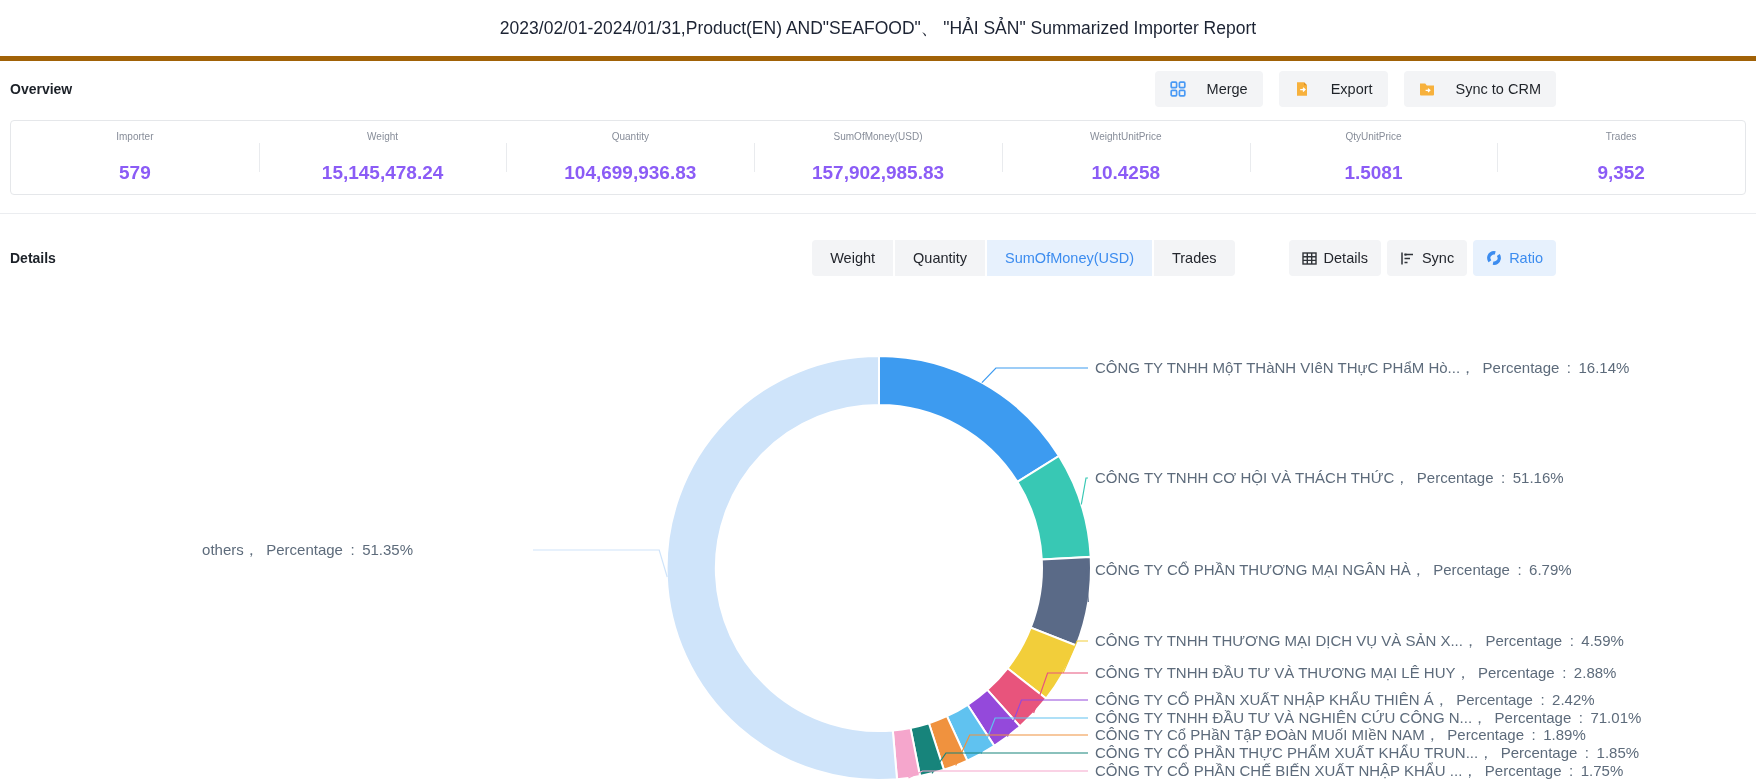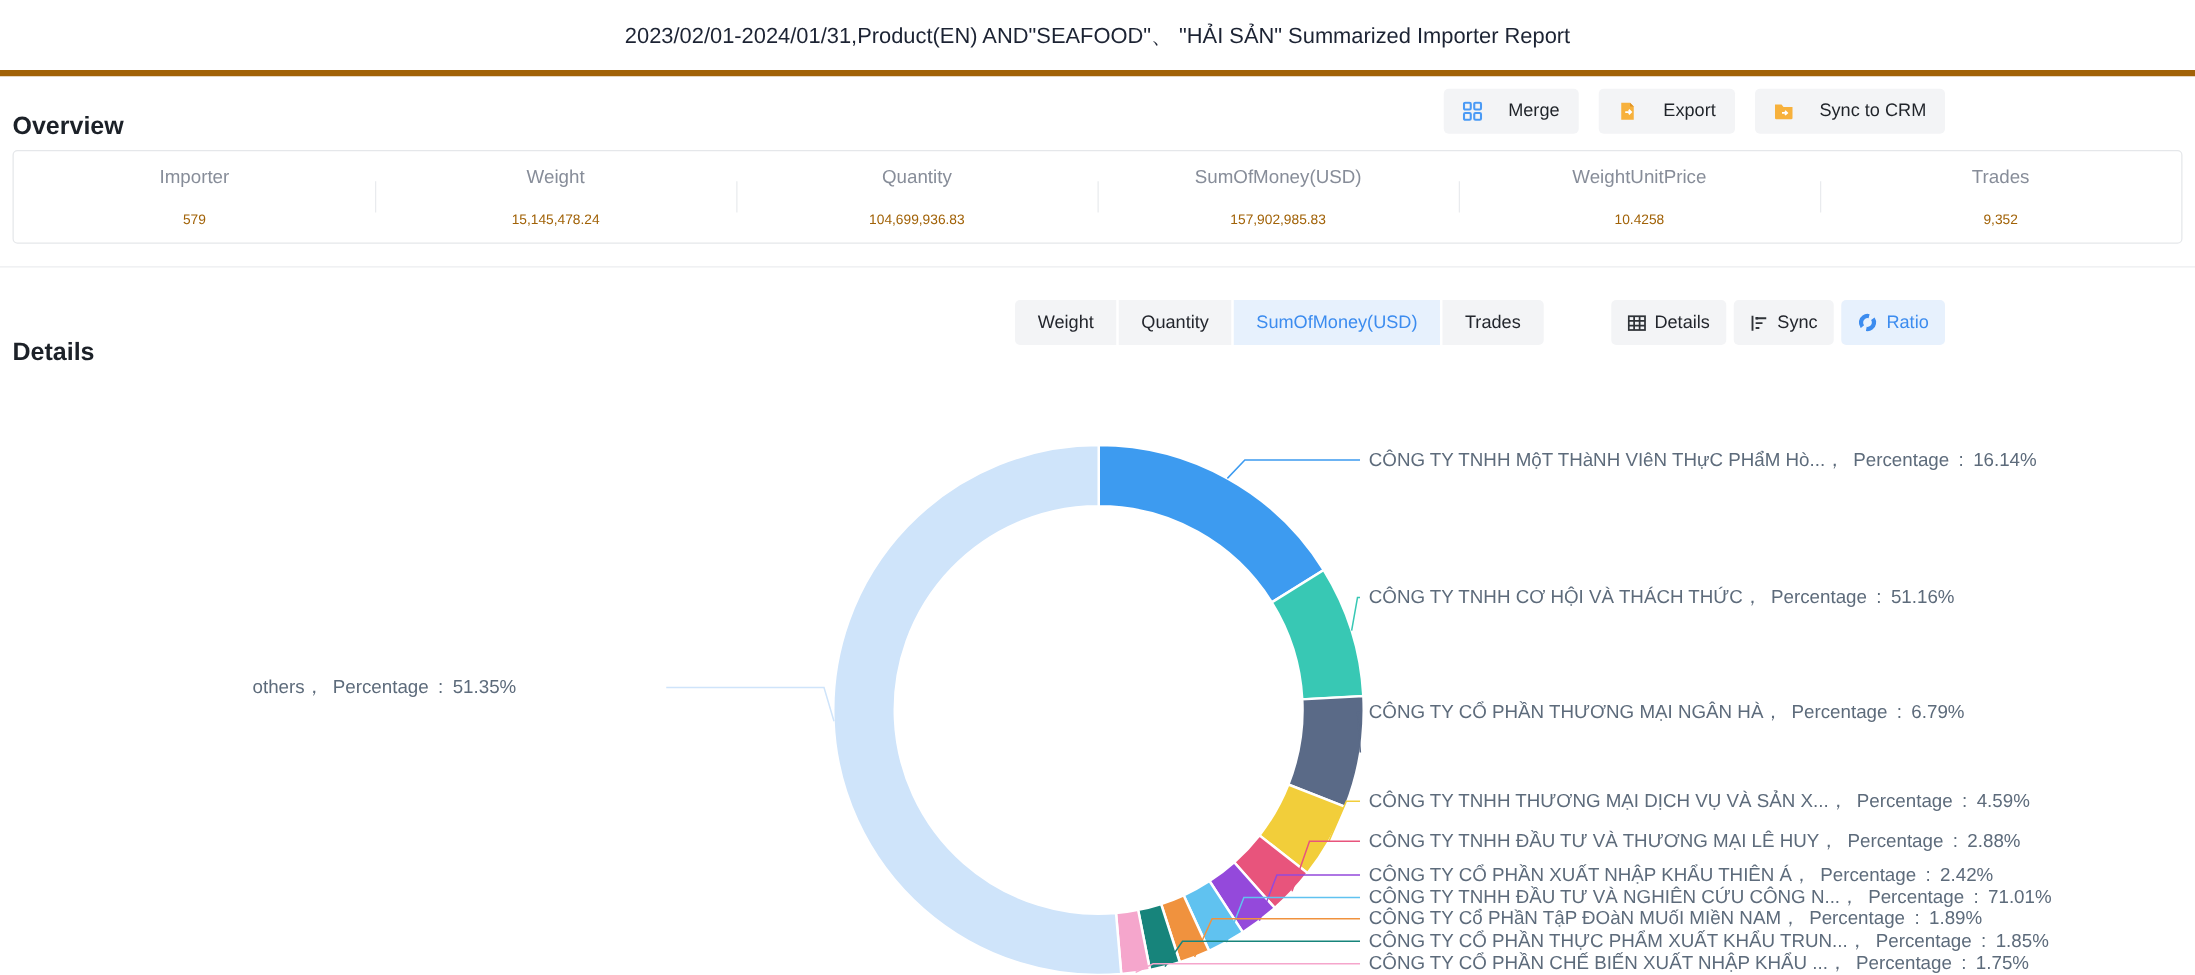--- a/index.html
+++ b/index.html
@@ -10,37 +10,37 @@
   .title-bar{
     position:absolute;top:0;left:0;right:0;height:56px;
     display:flex;align-items:center;justify-content:center;
     font-size:17.5px;font-weight:500;color:#1c2333;
     border-bottom:5px solid #a16207;
   }
   .header-row{
     position:absolute;top:71px;left:10px;right:200px;height:36px;
     display:flex;align-items:center;justify-content:space-between;
   }
-  .section-heading{font-size:20px;font-weight:bold;color:#1c2128;margin-top:24px;}
+  .section-heading{font-size:14px;font-weight:bold;color:#1c2128;}
   .btn-group{display:flex;gap:16px;}
   .btn{
     display:inline-flex;align-items:center;gap:21px;height:36px;padding:0 15px;
     background:#f3f4f6;border-radius:4px;font-size:14.5px;color:#1f2329;cursor:pointer;
   }
   .stats-bar{
     position:absolute;top:120px;left:10px;right:10px;height:73px;
     border:1px solid #e5e7ea;border-radius:4px;
     display:flex;align-items:center;background:#fff;
   }
   .stat{flex:1;text-align:center;position:relative;}
   .stat + .stat::before{
     content:"";position:absolute;left:0;top:12px;bottom:12px;width:1px;background:#e9ebee;
   }
-  .stat-label{font-size:15px;color:#878d99;margin-bottom:20px;}
-  .stat-value{font-size:11px;font-weight:normal;color:#a16207;}
+  .stat-label{font-size:10px;color:#878d99;margin-bottom:20px;}
+  .stat-value{font-size:19px;font-weight:bold;color:#8b5cf6;}
   .section-divider{position:absolute;top:213px;left:0;right:0;height:1px;background:#ebedf0;}
   .details-heading{position:absolute;top:240px;left:10px;height:36px;display:flex;align-items:center;}
   .details-controls{
     position:absolute;top:240px;right:200px;height:36px;
     display:flex;align-items:center;gap:54px;
   }
   .metric-group{display:flex;gap:2px;}
   .tab{
     display:inline-flex;align-items:center;justify-content:center;height:36px;padding:0 18px;
     background:#f3f4f6;font-size:14.5px;color:#23262d;cursor:pointer;
@@ -114,20 +114,24 @@
     <div class="stat-label">Quantity</div>
     <div class="stat-value">104,699,936.83</div>
   </div>
   <div class="stat">
     <div class="stat-label">SumOfMoney(USD)</div>
     <div class="stat-value">157,902,985.83</div>
   </div>
   <div class="stat">
     <div class="stat-label">WeightUnitPrice</div>
     <div class="stat-value">10.4258</div>
+  </div>
+  <div class="stat">
+    <div class="stat-label">QtyUnitPrice</div>
+    <div class="stat-value">1.5081</div>
   </div>
   <div class="stat">
     <div class="stat-label">Trades</div>
     <div class="stat-value">9,352</div>
   </div>
 </div>
 
 <div class="section-divider"></div>
 
 <div class="details-heading section-heading">Details</div>

